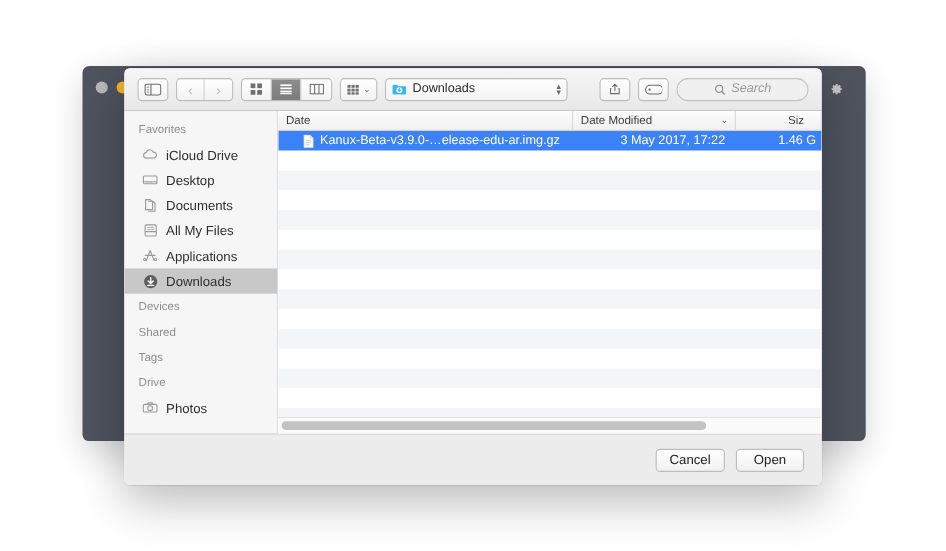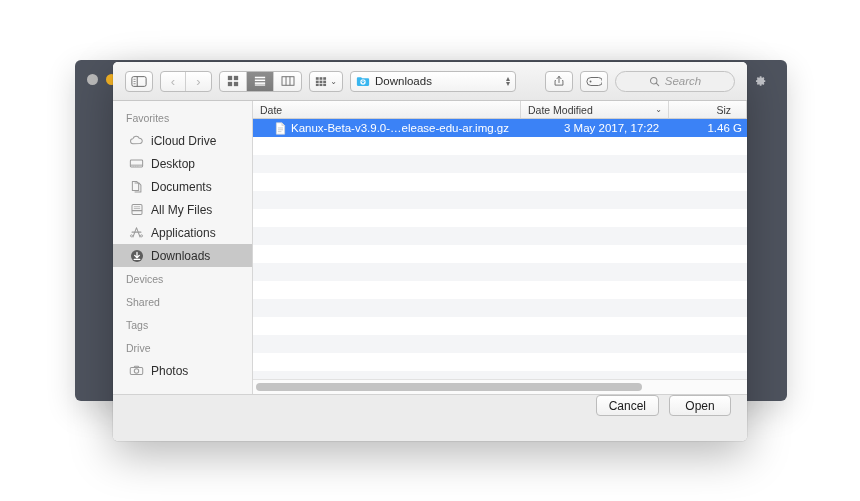--- a/index.html
+++ b/index.html
@@ -314,20 +314,21 @@
     border-radius: 4px;
   }
 
   
   #footer {
     height: 47px;
     flex: 0 0 47px;
     background: #ececec;
     border-top: 1px solid #d2d2d2;
     display: flex;
+    align-items: center;
     justify-content: flex-end;
     gap: 10px;
     padding-right: 16px;
     box-sizing: border-box;
   }
   .dlg-btn {
     min-width: 62px;
     height: 21px;
     border: 1px solid #bcbcbc;
     border-radius: 4px;

